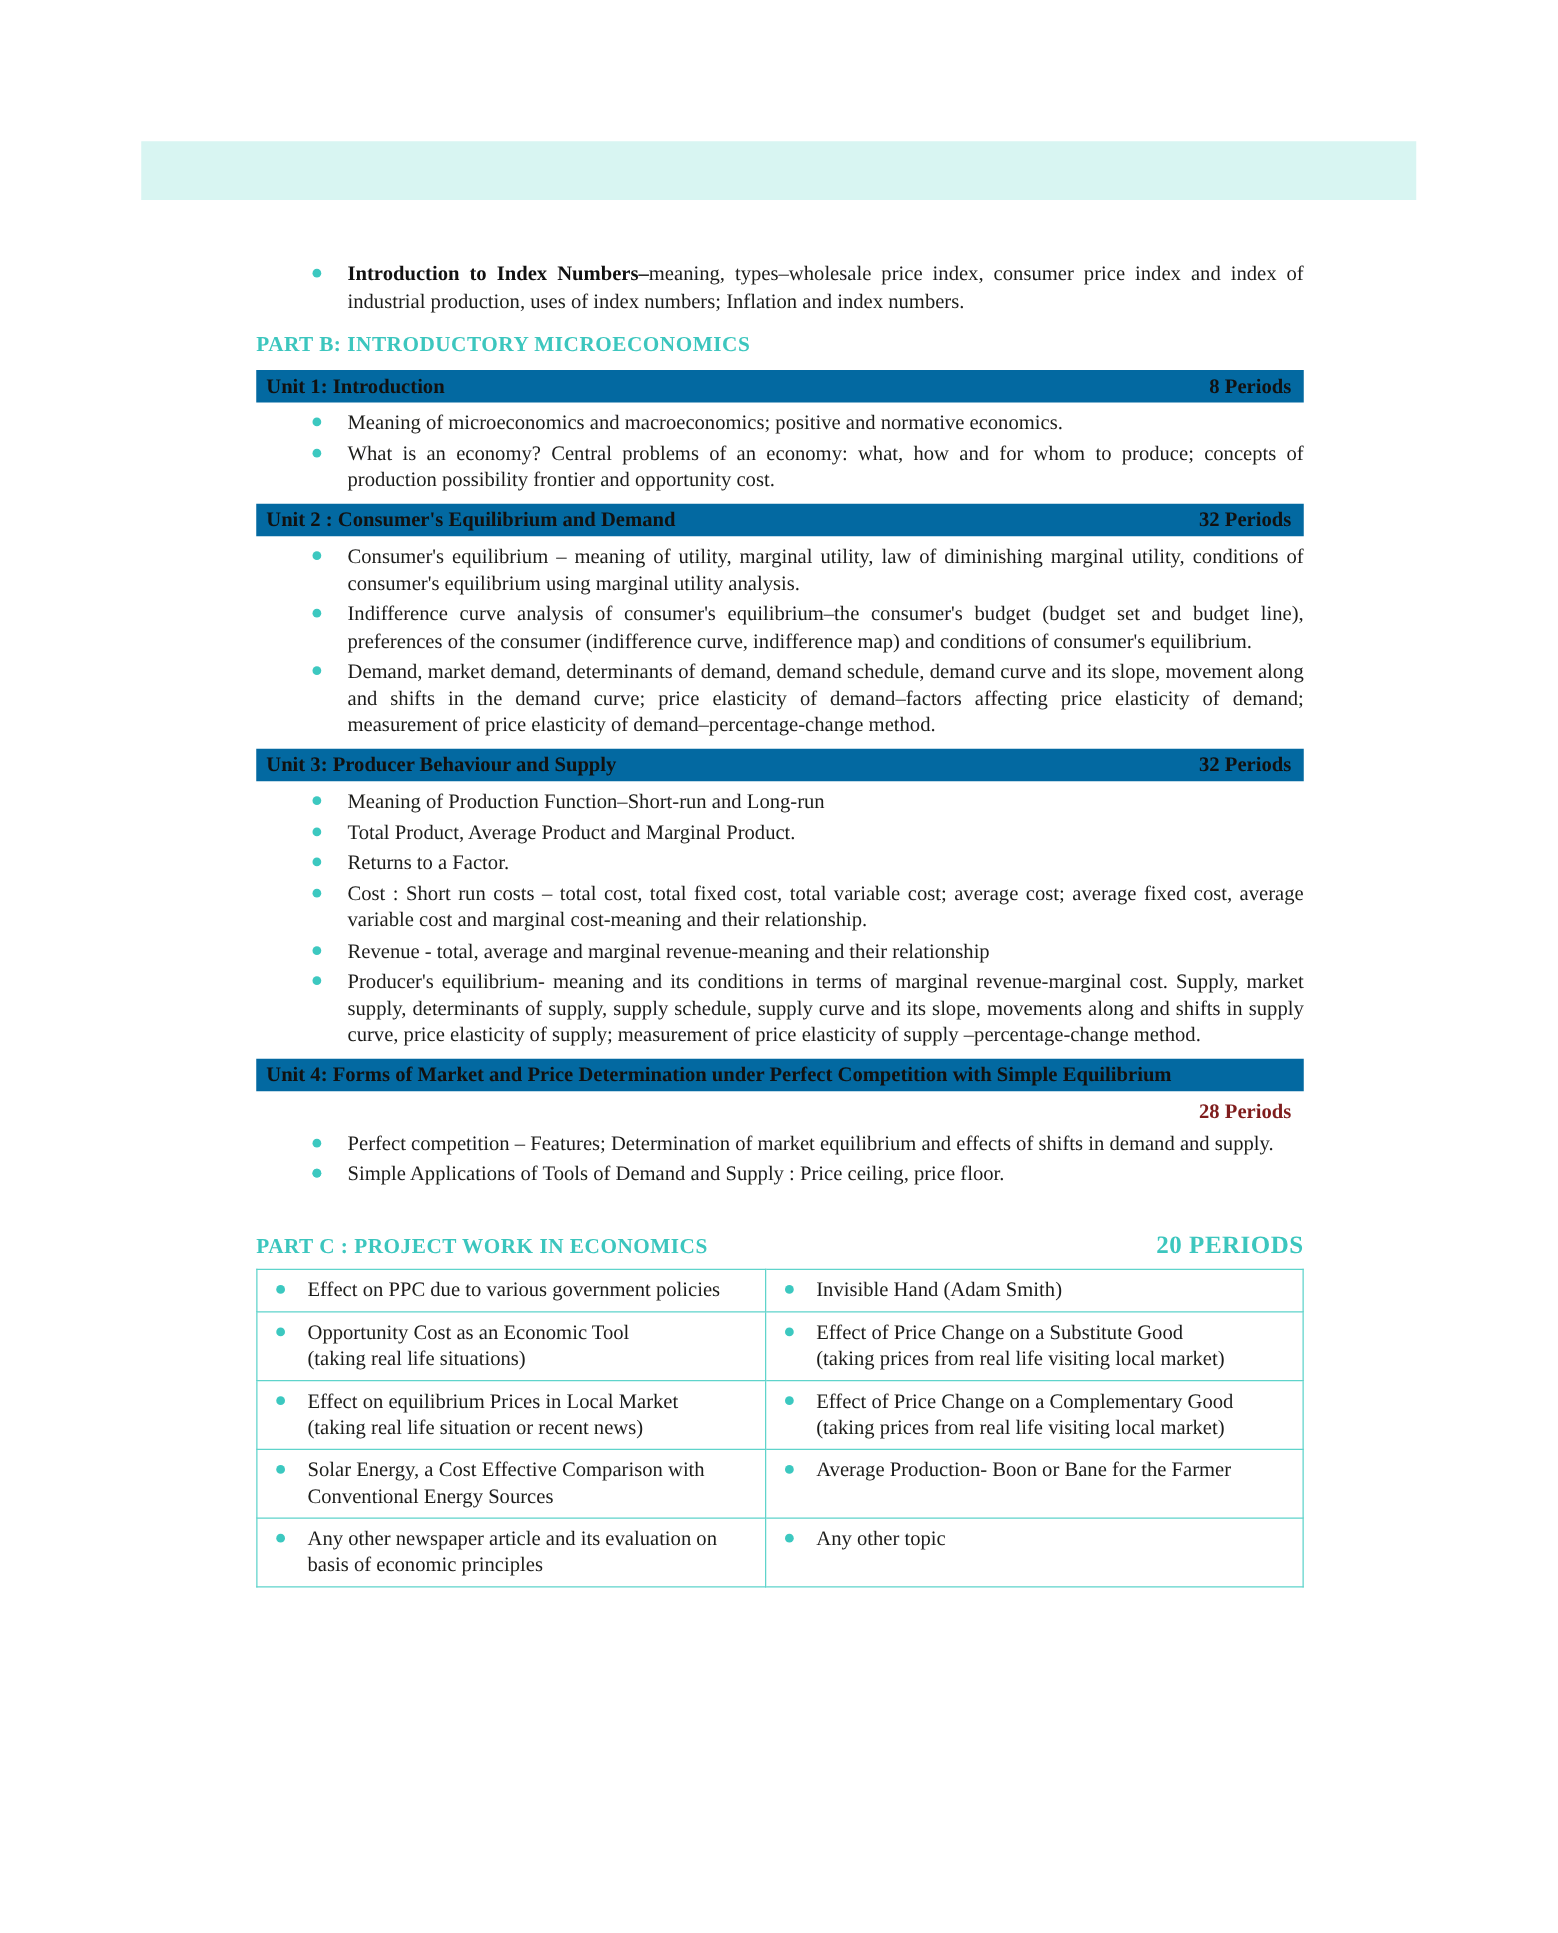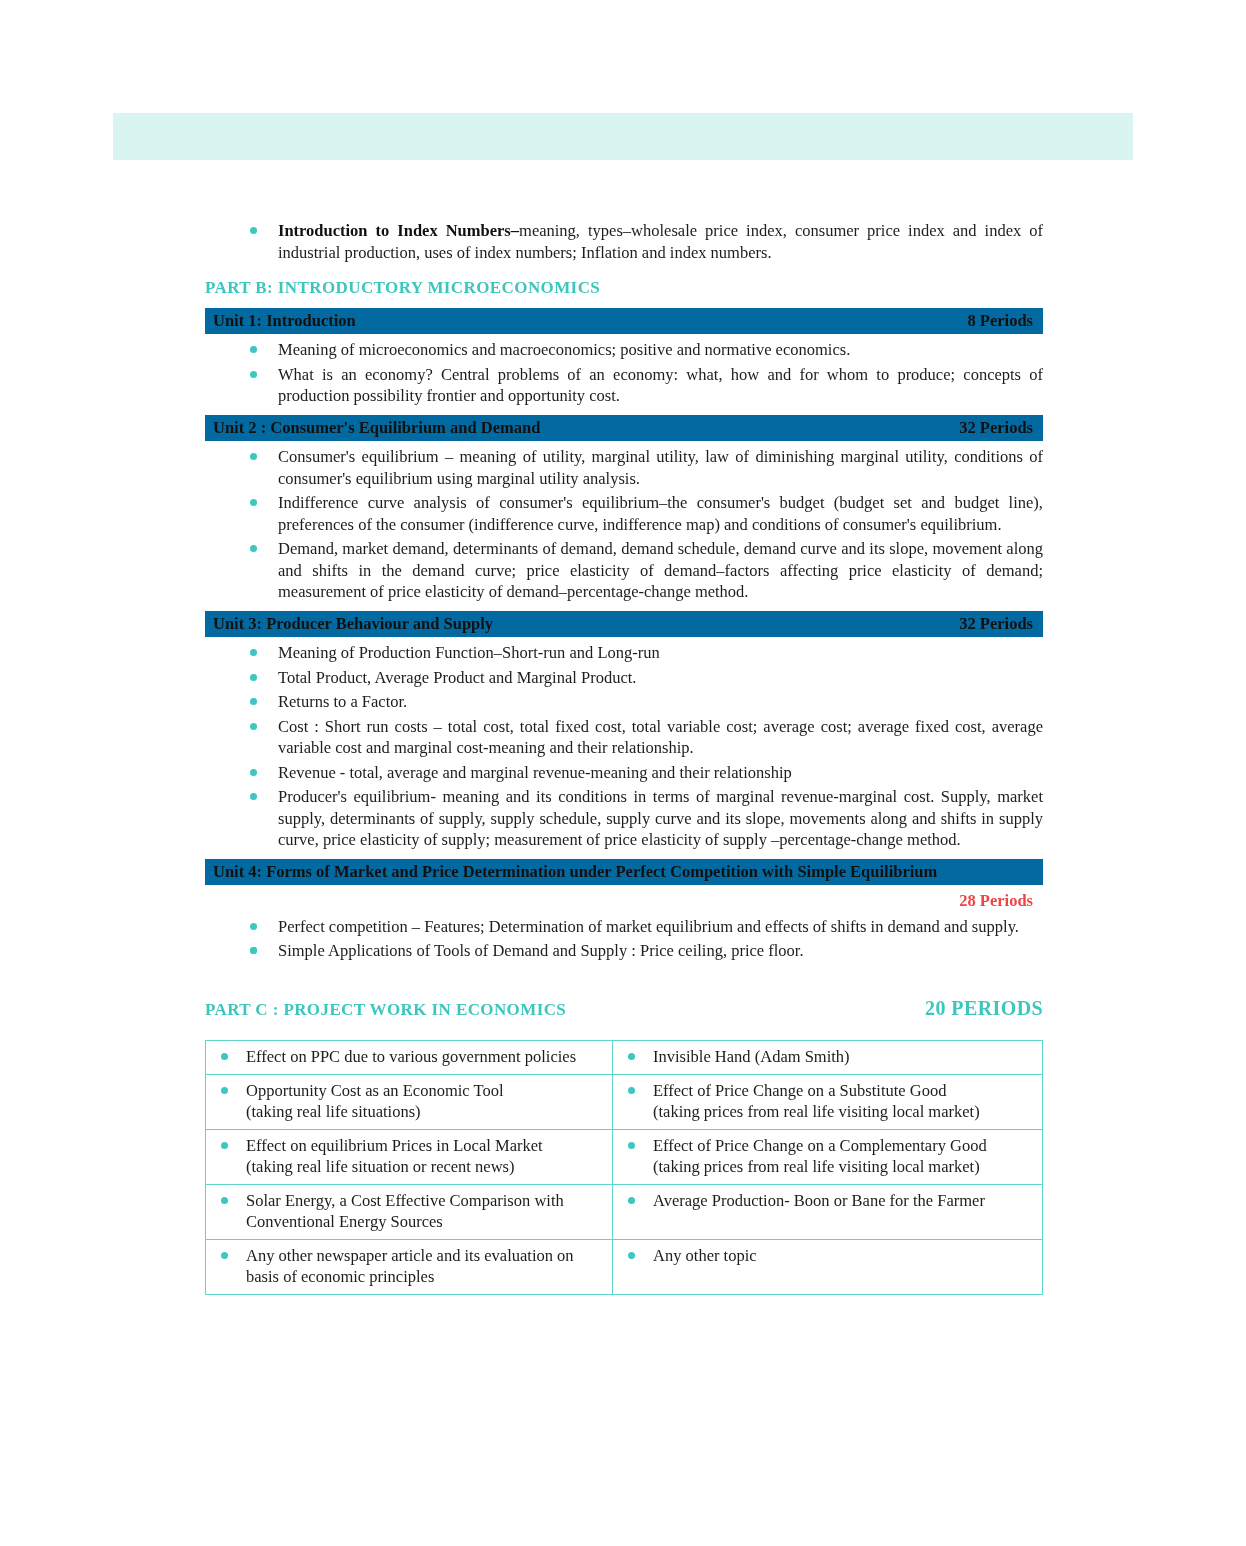--- a/index.html
+++ b/index.html
@@ -11,21 +11,21 @@
     color: #1d1d1b;
   }
   .banner {
     position: absolute;
     left: 113px; top: 113px;
     width: 1020px; height: 47px;
     background: #d8f5f2;
   }
   .content {
     position: absolute;
-    left: 205px; top: 216px;
+    left: 205px; top: 204px;
     width: 838px;
     font-size: 16.5px;
     line-height: 21.5px;
   }
   
   ul.blist { list-style: none; margin: 4px 0 6px 0; }
   ul.blist li {
     position: relative;
     padding-left: 73px;
     text-align: justify;
@@ -68,29 +68,29 @@
     justify-content: space-between;
     align-items: baseline;
     padding: 2px 10px 3px 8px;
     margin: 8px 0 5px 0;
   }
   .unit-title { font-weight: bold; color: #111; }
   .unit-periods { font-weight: bold; color: #111; white-space: nowrap; }
   .periods-line {
     text-align: right;
     font-weight: bold;
-    color: #ef4444;
+    color: #7f1d1d;
     padding-right: 10px;
     margin: 1px 0 4px 0;
   }
   
   table.project {
     border-collapse: collapse;
     width: 100%;
-    margin-top: 20px;
+    margin-top: 8px;
   }
   table.project td {
     border: 1px solid #5fd4cb;
     vertical-align: top;
     position: relative;
     padding: 5px 10px 6px 40px;
     white-space: pre-line;
     line-height: 21.5px;
   }
   table.project td.col-left { width: 407px; }

